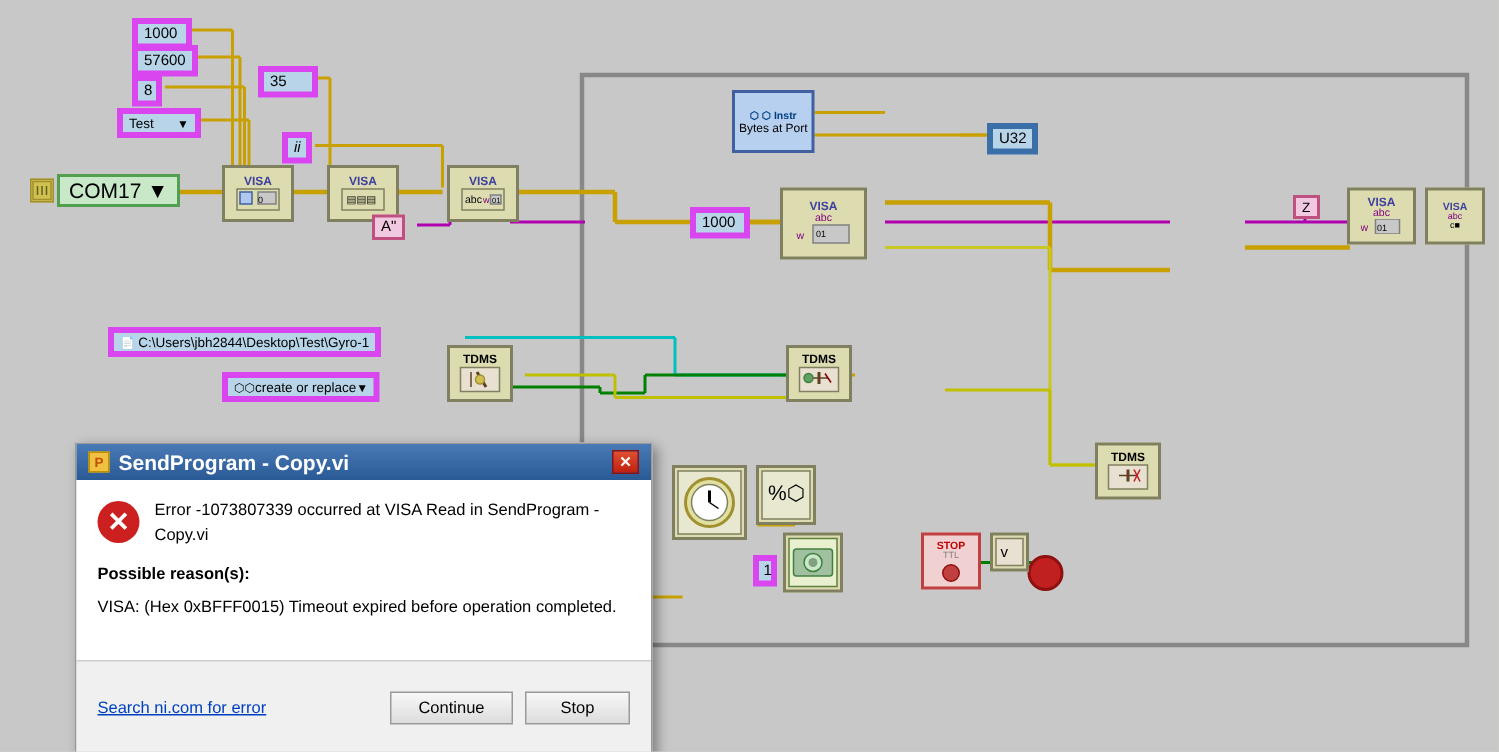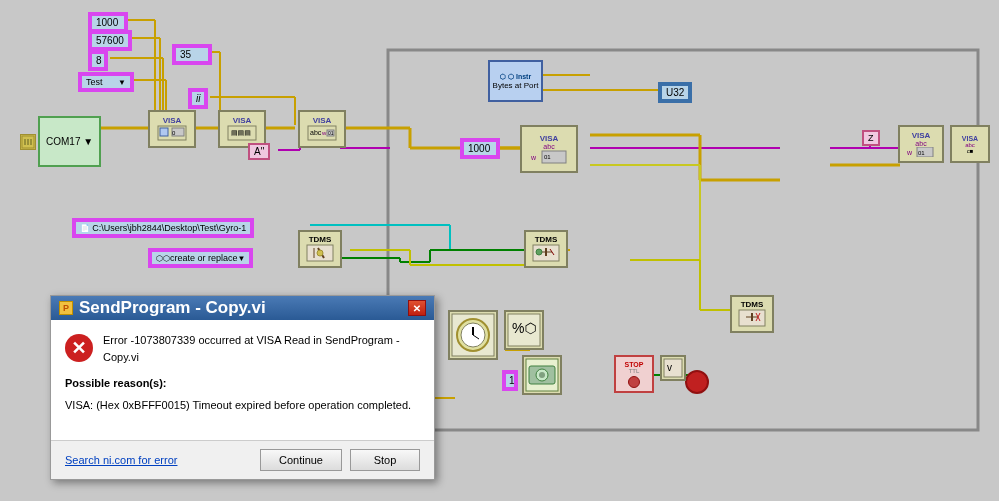--- a/index.html
+++ b/index.html
@@ -82,21 +82,21 @@
       border: 1px solid #c09000;
       display: flex;
       align-items: center;
       justify-content: center;
       font-size: 9px;
       font-weight: bold;
       color: #c05000;
     }
 
     #dialog-title-text {
-      font-size: 17px;
+      font-size: 14px;
       font-weight: bold;
       color: white;
     }
 
     #dialog-close-btn {
       width: 18px;
       height: 16px;
       background: linear-gradient(to bottom, #e05030, #c02010);
       border: 1px solid #901010;
       color: white;
@@ -152,21 +152,21 @@
       font-size: 11px;
       color: #000;
       margin-bottom: 14px;
       line-height: 1.5;
     }
 
     #dialog-footer {
       display: flex;
       align-items: center;
       justify-content: space-between;
-      padding: 8px 14px;
+      padding: 20px 14px;
       background: #f0f0f0;
       border-top: 1px solid #ccc;
     }
 
     #search-link {
       color: #0040c0;
       text-decoration: underline;
       font-size: 11px;
       cursor: pointer;
     }
@@ -221,22 +221,22 @@
       border: 1px solid #a09030;
       font-size: 7px;
       display: flex;
       align-items: center;
       justify-content: center;
     }
 
     #com17-box {
       background: #c8e8c8;
       border: 2px solid #50a050;
-      padding: 18px 6px;
-      font-size: 10px;
+      padding: 1px 6px;
+      font-size: 14px;
     }
   </style>
 </head>
 <body>
 
 <div id="diagram">
 
   <svg id="wires-svg">
 
     <rect x="388" y="50" width="590" height="380" fill="none" stroke="#888" stroke-width="3"></rect>

